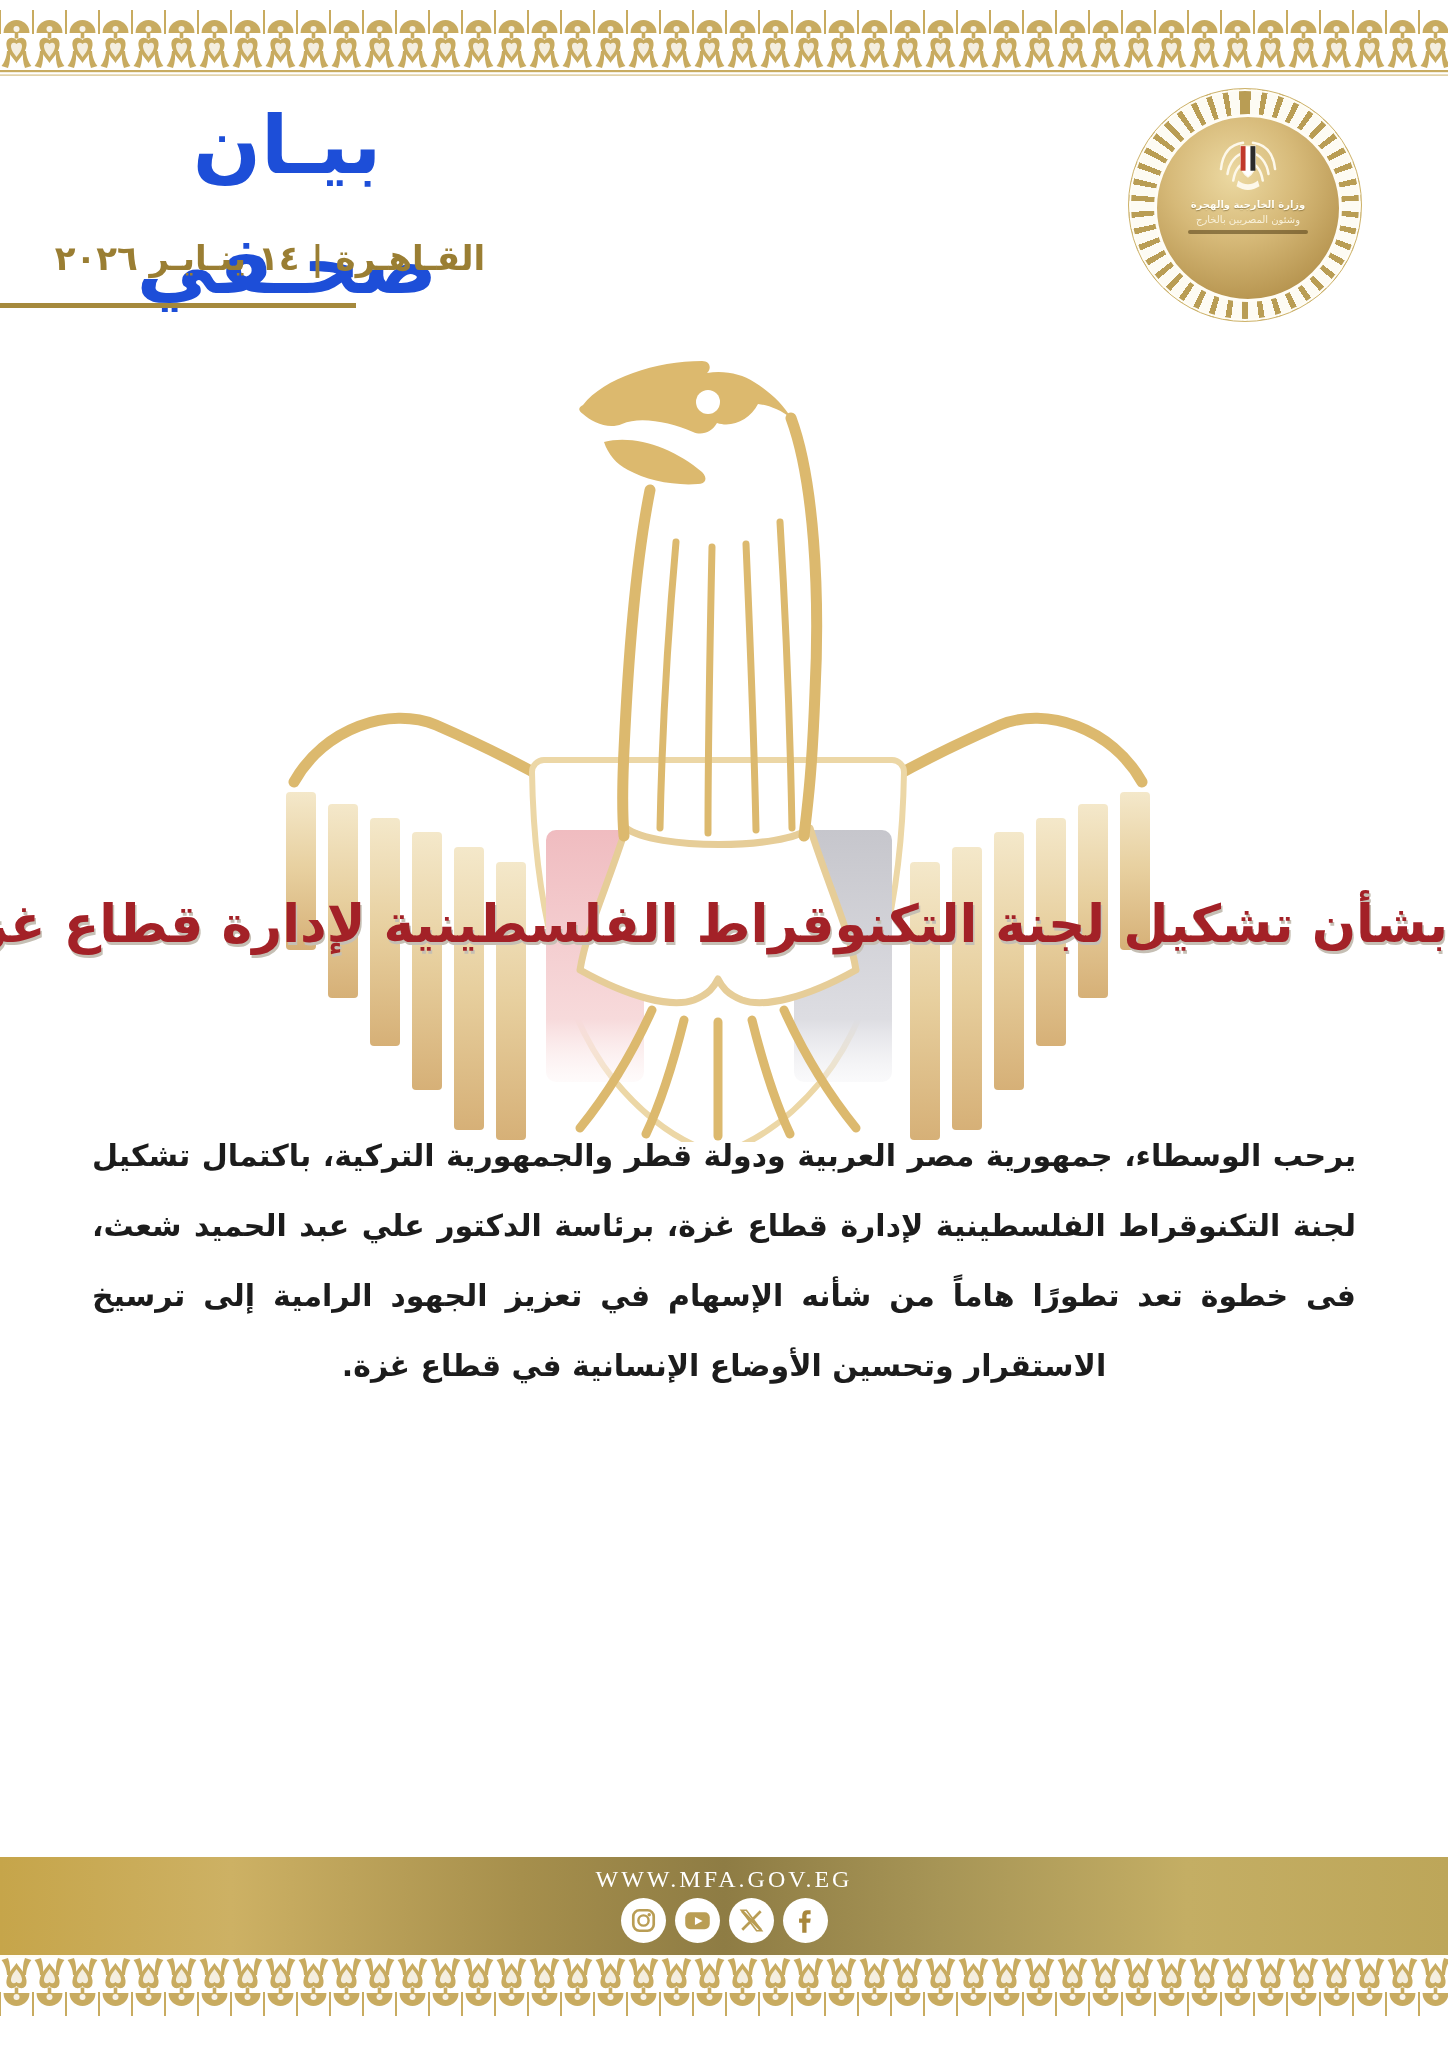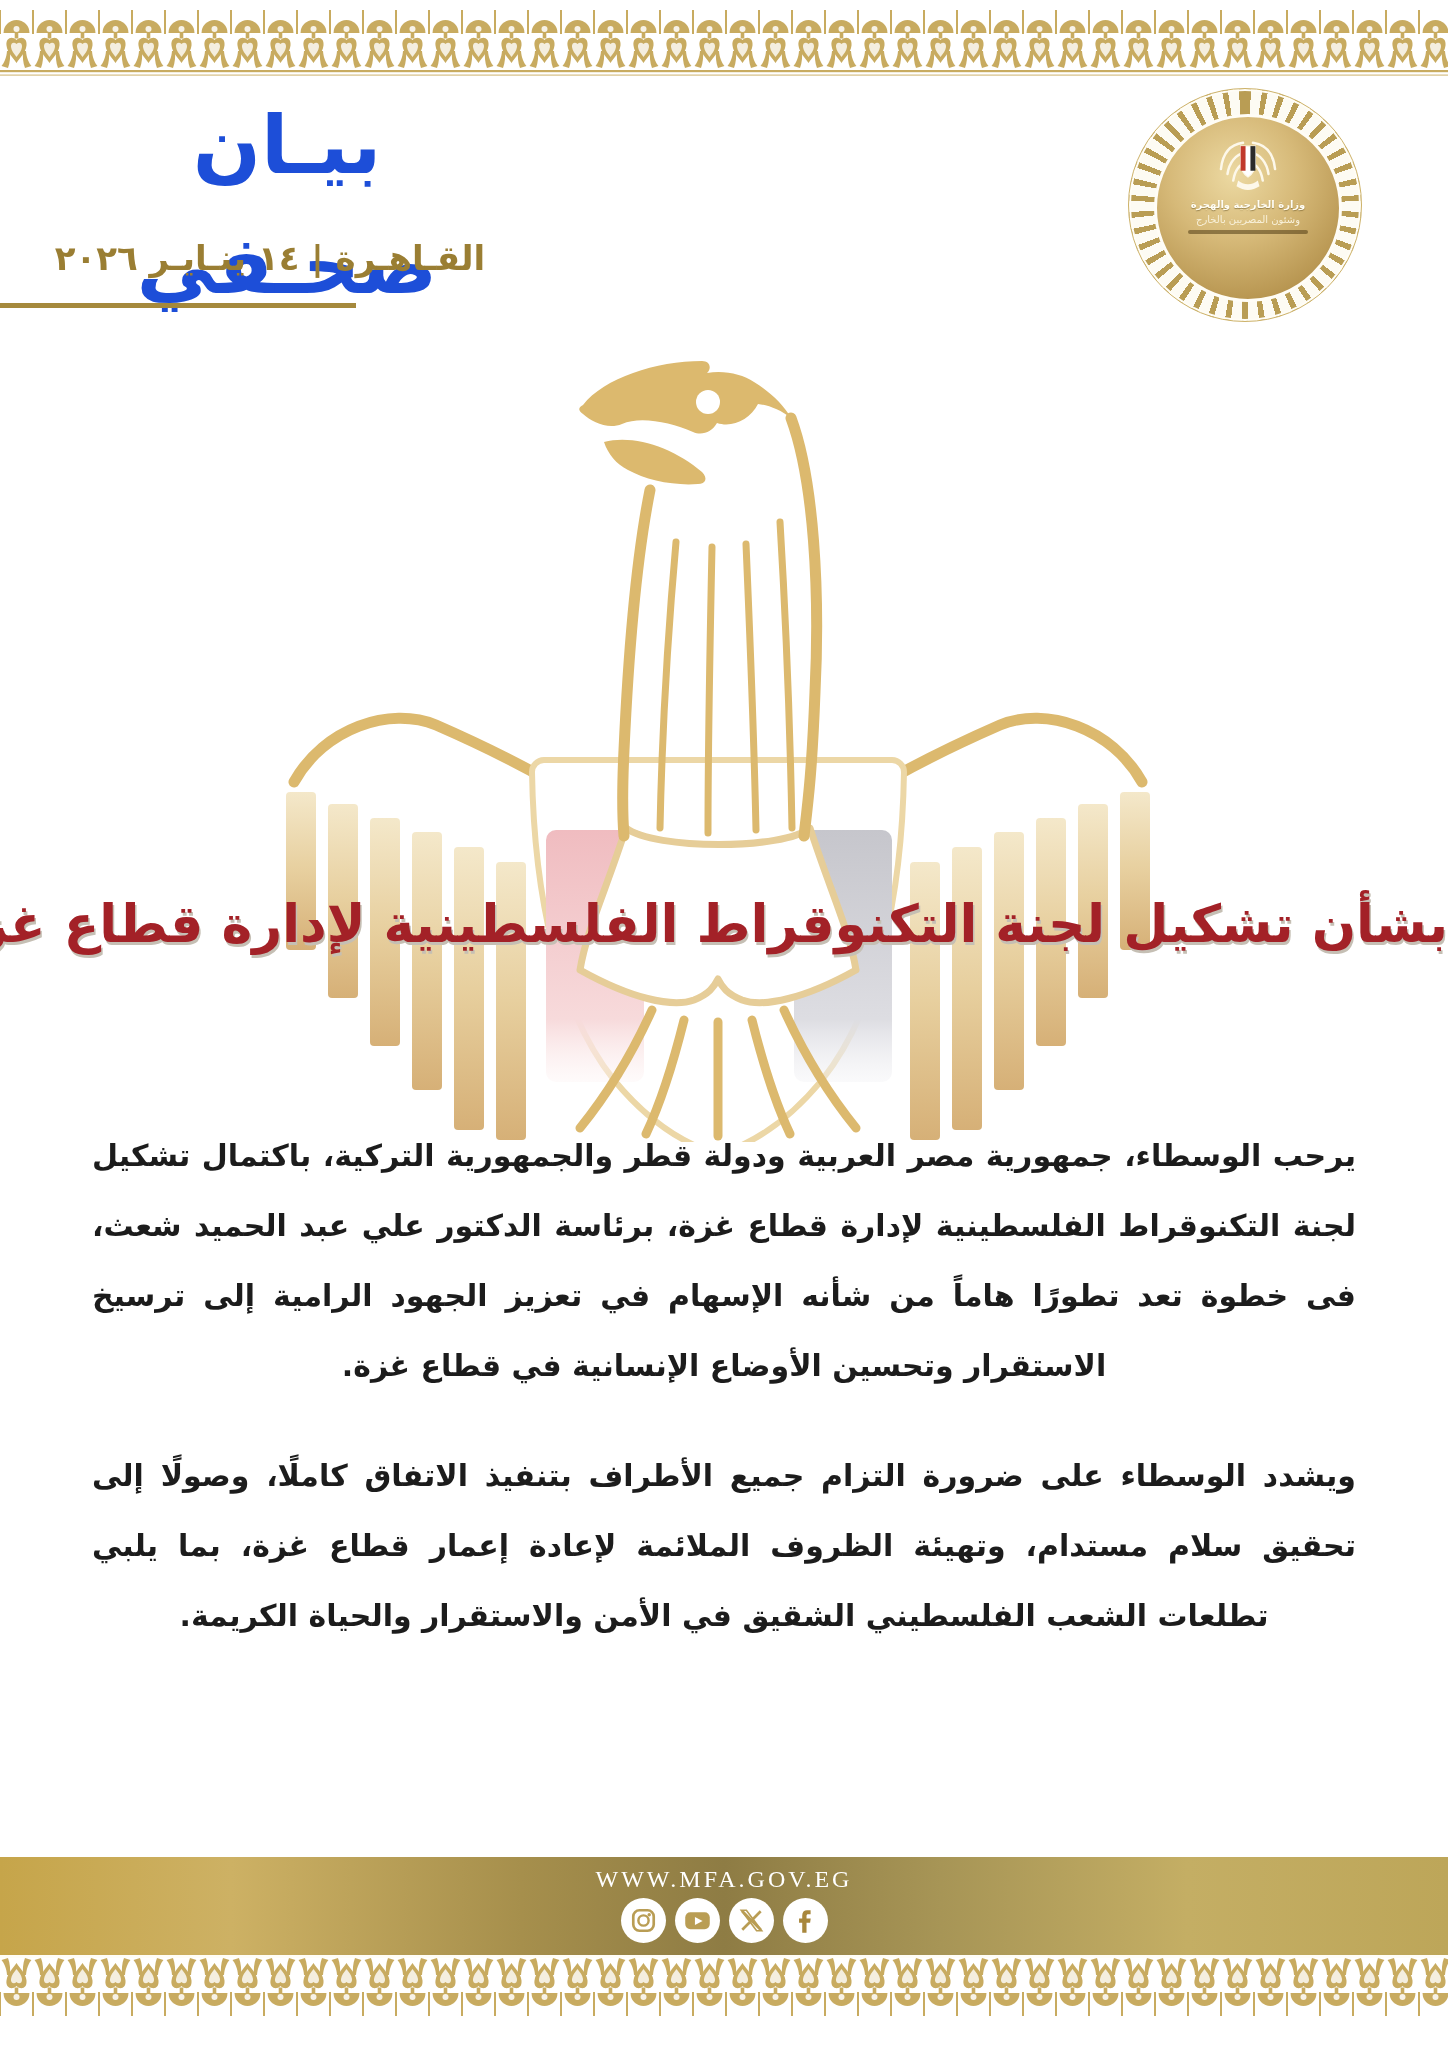--- a/index.html
+++ b/index.html
@@ -200,21 +200,20 @@
       <path d="M500 680 C520 724 546 766 572 798"></path>
     </g>
   </svg>
 
   <div class="stmt-title">
     <div class="l2">بشأن تشكيل لجنة التكنوقراط الفلسطينية لإدارة قطاع غزة</div>
   </div>
 
   <div class="body-text">
     <p>يرحب الوسطاء، جمهورية مصر العربية ودولة قطر والجمهورية التركية، باكتمال تشكيل لجنة التكنوقراط الفلسطينية لإدارة قطاع غزة، برئاسة الدكتور علي عبد الحميد شعث، فى خطوة تعد تطورًا هاماً من شأنه الإسهام في تعزيز الجهود الرامية إلى ترسيخ الاستقرار وتحسين الأوضاع الإنسانية في قطاع غزة.</p>
-    <p>ويشدد الوسطاء على ضرورة التزام جميع الأطراف بتنفيذ الاتفاق كاملًا، وصولًا إلى تحقيق سلام مستدام، وتهيئة الظروف الملائمة لإعادة إعمار قطاع غزة، بما يلبي تطلعات الشعب الفلسطيني الشقيق في الأمن والاستقرار والحياة الكريمة.</p>
   </div>
 
   <div class="footer-band">
     <div class="footer-site">WWW.MFA.GOV.EG</div>
     <div class="footer-social">
       <span class="soc">
         <svg width="45" height="45" viewBox="0 0 44 44">
           <path d="M27 12 h-3.4 c-3 0 -4.8 1.9 -4.8 5 v3.1 h-3.1 v4.1 h3.1 V34 h4.2 V24.2 h3.5 l.6 -4.1 h-4.1 v-2.6 c0 -1 .5 -1.6 1.6 -1.6 H27 Z" fill="#a8873c"></path>
         </svg>
       </span>

